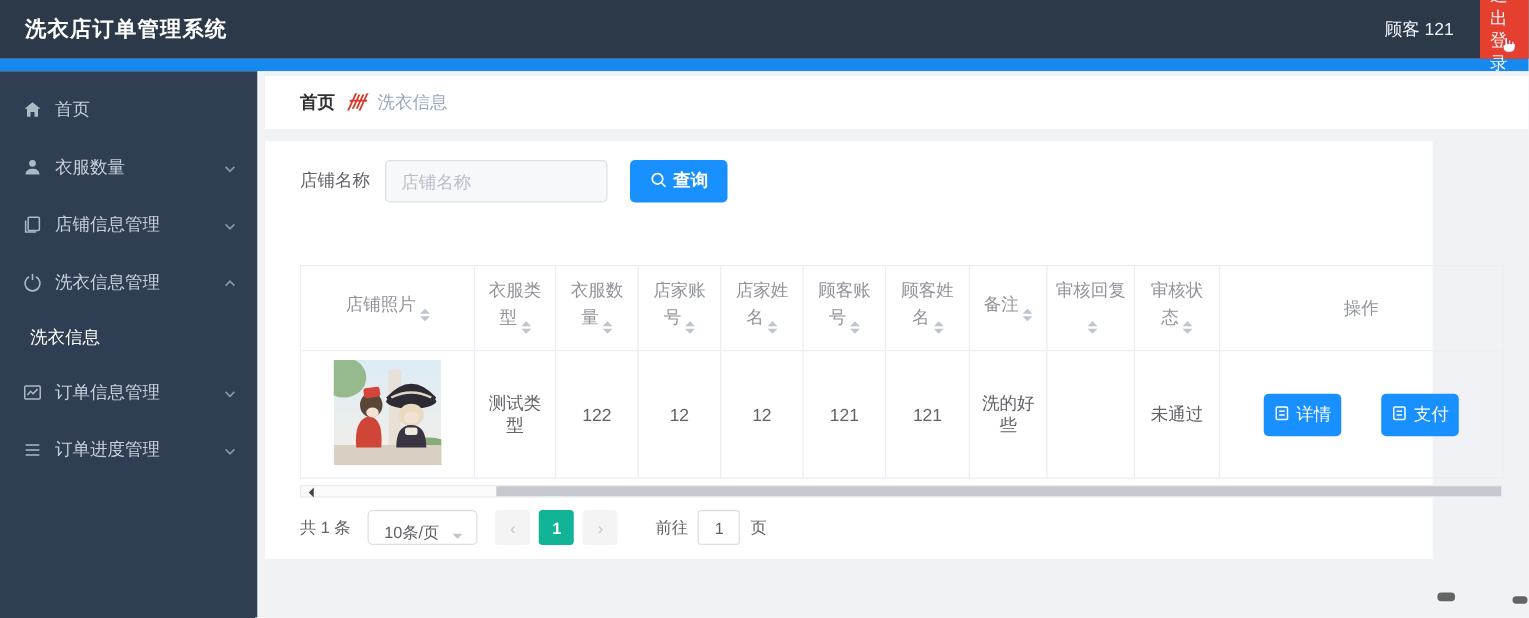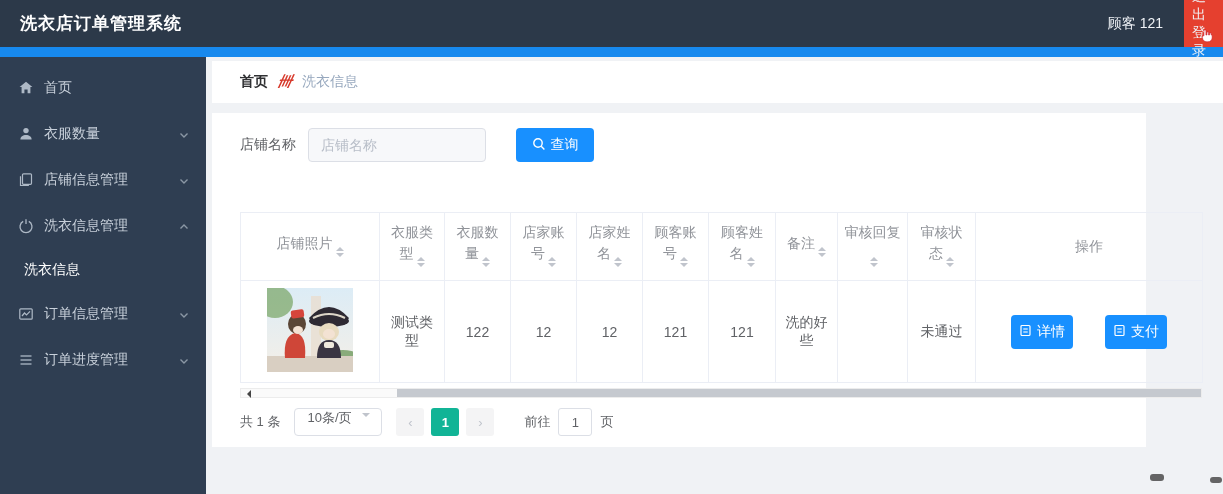--- a/index.html
+++ b/index.html
@@ -31,21 +31,21 @@
   .crumb-sep { color:#d7392b; font-style:italic; font-weight:bold; margin:0 10px; transform:skewX(-12deg); display:inline-block; }
   .crumb-cur { color:#97a8be; font-size:14px; }
 
   
   .card { background:#fff; margin-top:10px; width:934px; height:334px; padding:15px 0 0 28px; }
 
   .search-row { display:flex; align-items:center; }
   .search-label { color:#606266; margin-right:12px; }
   .search-input { width:178px; height:34px; background:#f7f8fa; border:1px solid #dcdfe6; border-radius:4px; padding:0 12px; font-size:14px; color:#606266; outline:none; }
   .search-input::placeholder { color:#b8bec8; }
-  .btn-query { margin-left:30px; height:34px; width:78px; background:#1890ff; color:#fff; border:none; border-radius:4px; font-size:14px; display:inline-flex; align-items:center; justify-content:center; gap:5px; cursor:pointer; }
+  .btn-query { margin-left:18px; height:34px; width:78px; background:#1890ff; color:#fff; border:none; border-radius:4px; font-size:14px; display:inline-flex; align-items:center; justify-content:center; gap:5px; cursor:pointer;font-weight:bold; }
 
   
   table.data { border-collapse:collapse; width:962px; margin-top:50px; table-layout:fixed; }
   table.data th, table.data td { border:1px solid #ebeef5; font-weight:normal; }
   table.data th { height:68px; color:#909399; font-size:14px; padding:0 6px; line-height:21px; }
   table.data td { height:102px; color:#606266; font-size:14px; text-align:center; padding:0 6px; }
   th .th-wrap { display:inline; }
   .sort-caret { display:inline-flex; flex-direction:column; vertical-align:-3px; margin-left:3px; }
   .sort-caret i { display:block; width:0; height:0; border:4px solid transparent; }
   .sort-caret .up { border-bottom-color:#c0c4cc; margin-bottom:1px; }
@@ -55,21 +55,21 @@
   .btn-act + .btn-act { margin-left:28px; }
 
   
   .hscroll { width:962px; height:10px; margin-top:5px; background:#fafafa; border:1px solid #ececec; position:relative; }
   .hscroll .thumb { position:absolute; left:156px; right:0; top:0; bottom:0; background:#c5c9cf; }
   .hscroll .arrow-left { position:absolute; left:2px; top:1px; width:0; height:0; border:4px solid transparent; border-right-color:#444; }
 
   
   .pager { display:flex; align-items:center; margin-top:10px; font-size:13px; color:#606266; }
   .pager .total { margin-right:14px; }
-  .pager .size-select { width:88px; height:28px; border:1px solid #dcdfe6; border-radius:4px; display:flex; align-items:flex-start; justify-content:center; gap:10px; color:#606266; position:relative; cursor:pointer; background:#fff; }
+  .pager .size-select { width:88px; height:28px; border:1px solid #dcdfe6; border-radius:4px; display:flex; align-items:flex-end; justify-content:center; gap:10px; color:#606266; position:relative; cursor:pointer; background:#fff; }
   .pager .size-select .sel-chev { width:0; height:0; border:4px solid transparent; border-top-color:#c0c4cc; margin-top:4px; }
   .pg-btn { width:28px; height:28px; border-radius:3px; background:#f4f4f5; color:#c0c4cc; display:flex; align-items:center; justify-content:center; font-size:13px; cursor:pointer; }
   .pg-prev { margin-left:14px; }
   .pg-cur { width:28px; height:28px; border-radius:3px; background:#11b496; color:#fff; display:flex; align-items:center; justify-content:center; margin:0 7px; font-weight:bold; cursor:pointer; }
   .goto-label { margin-left:30px; }
   .goto-input { width:34px; height:28px; border:1px solid #dcdfe6; border-radius:3px; text-align:center; margin:0 8px; font-size:13px; color:#606266; outline:none; }
 
   .artifact { position:absolute; background:#4b4b4b; border-radius:3px; opacity:.85; }
   .artifact.a1 { width:14px; height:7px; left:1150px; top:474px; }
   .artifact.a2 { width:12px; height:6px; left:1210px; top:477px; }

